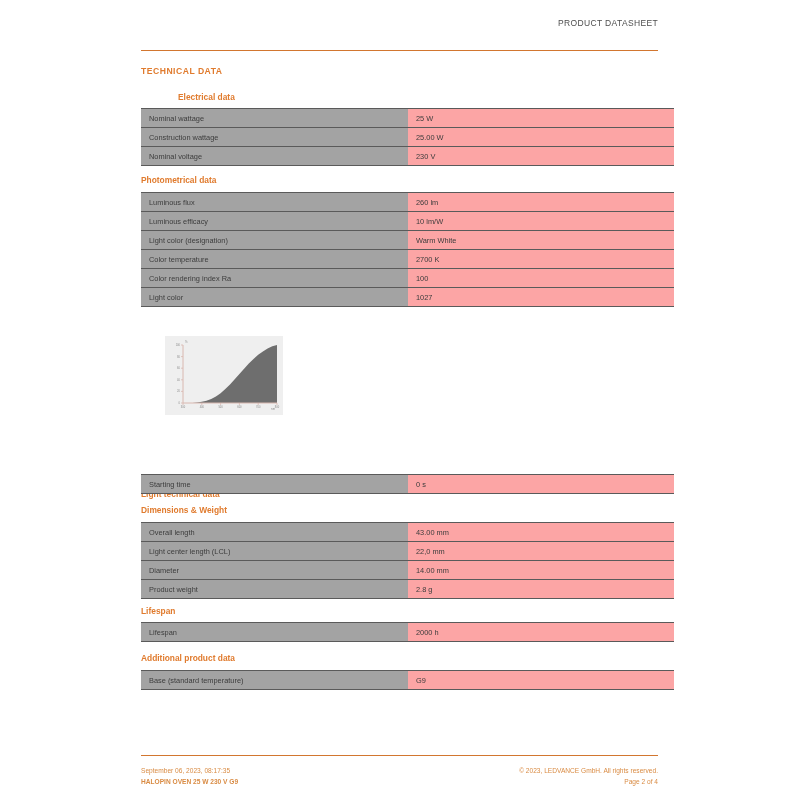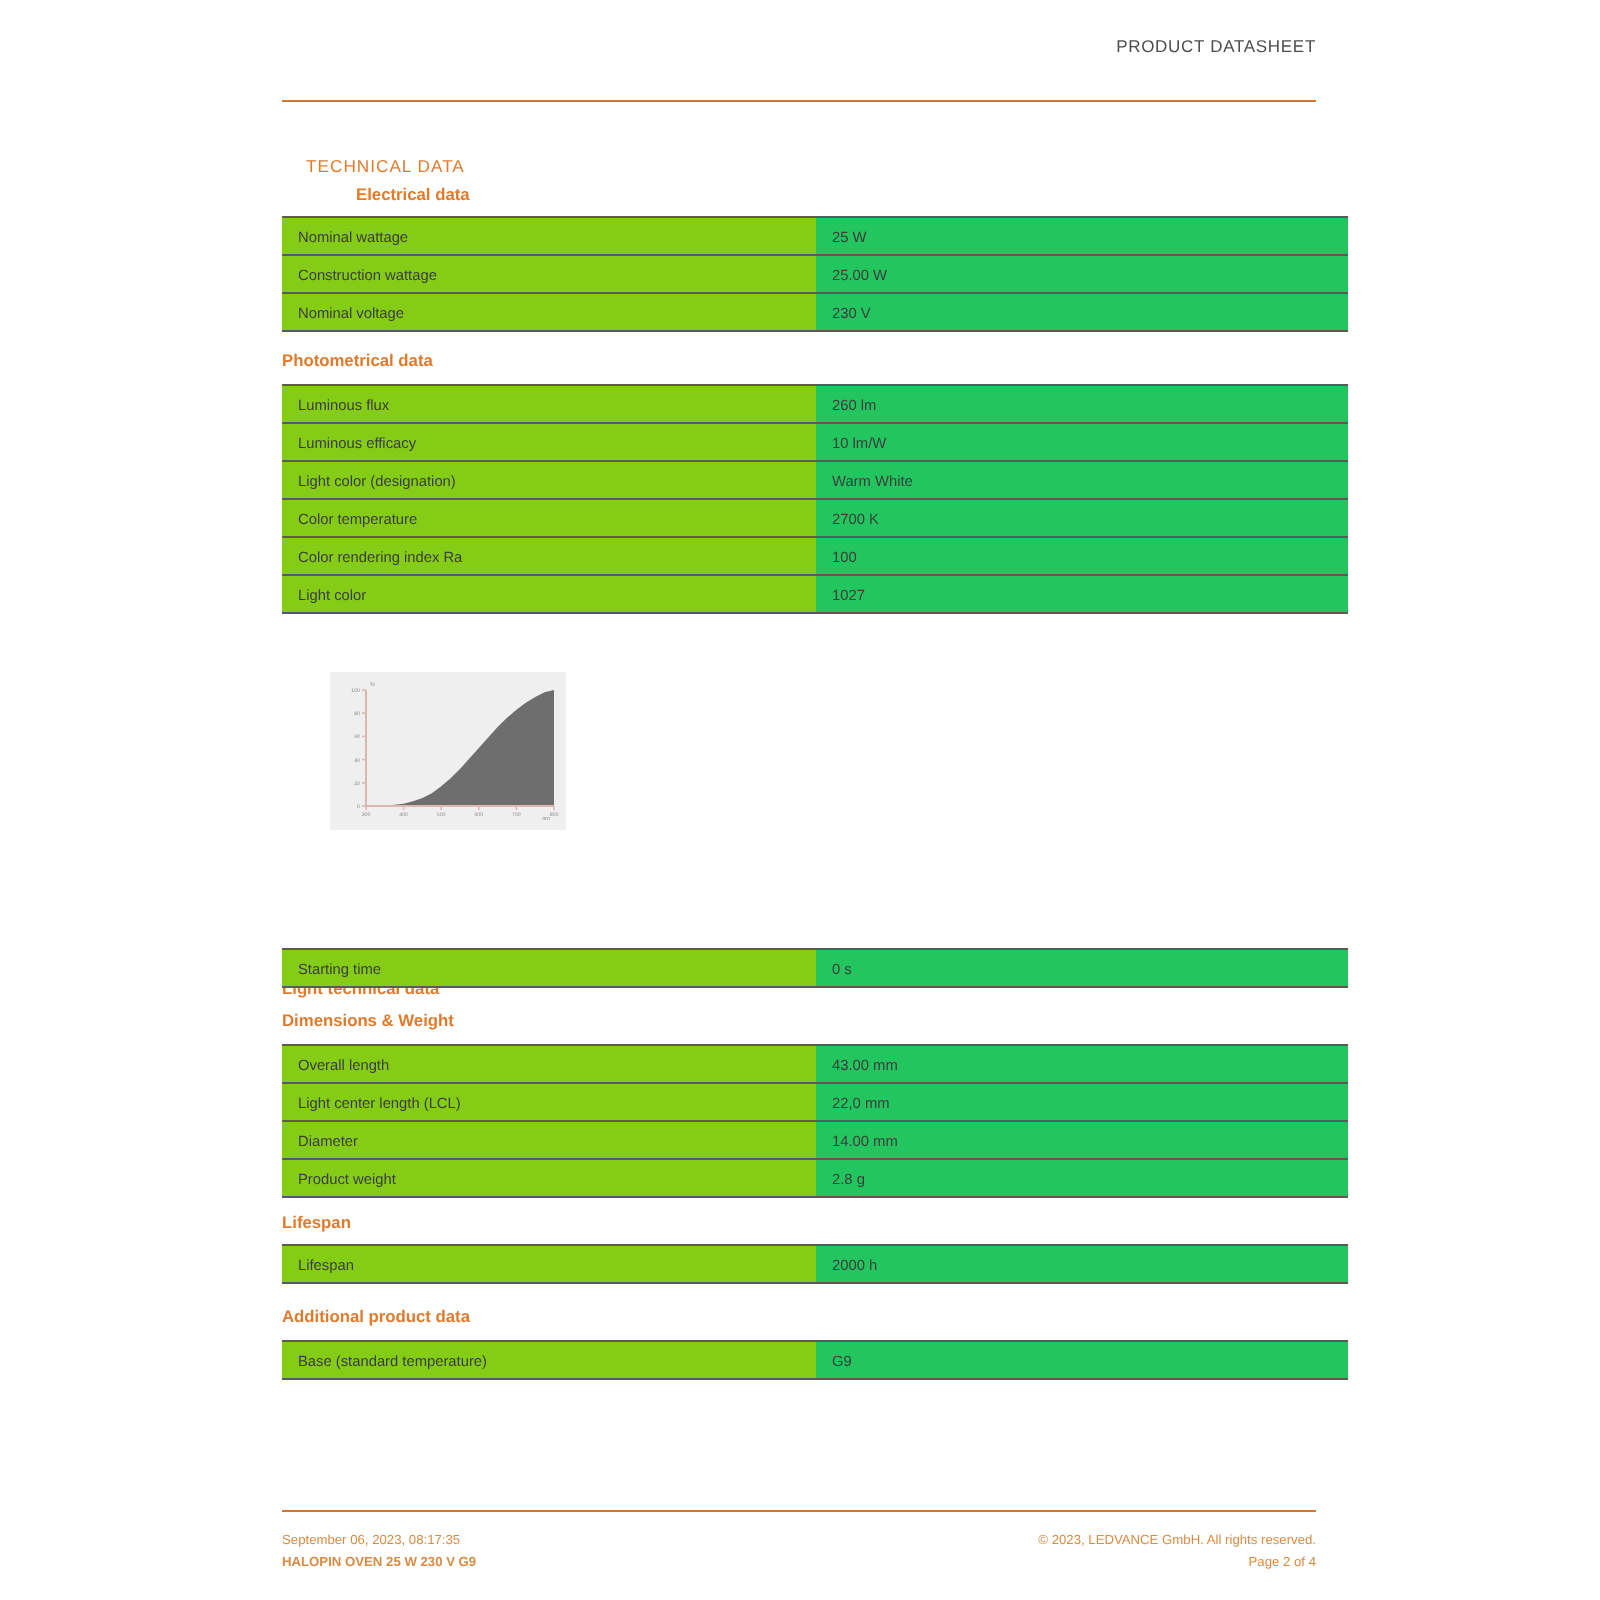--- a/index.html
+++ b/index.html
@@ -38,22 +38,22 @@
     left: 0;
     width: 517px;
     height: 1.4px;
     background: #d2762f;
   }
   
   .h-main {
     font-size: 8.6px;
     color: #e07b2e;
     letter-spacing: 0.5px;
-    font-weight: 400;
-    margin: 12px;
+    font-weight: 700;
+    margin: 0;
   }
   .h-sub {
     font-size: 8.4px;
     color: #e07b2e;
     font-weight: 700;
     margin: 0;
   }
   
   table.spec {
     border-collapse: collapse;
@@ -64,26 +64,26 @@
     font-size: 7.4px;
     color: #3c3c3c;
     padding: 0 0 0 8px;
     height: 18px;
     vertical-align: middle;
     border-top: 1.1px solid #5a5a5a;
     border-bottom: 1.1px solid #5a5a5a;
   }
   table.spec tr td.k {
     width: 259px;
-    background: #84cc16;
+    background: #a3a3a3;
     border-top-color: #5a5a5a;
   }
   table.spec tr td.v {
     width: 258px;
-    background: #22c55e;
+    background: #fca5a5;
     margin-left: 27px;
   }
   table.spec tr + tr td {
     border-top: 1.1px solid #5a5a5a;
   }
   
   .chart-box {
     position: absolute;
     left: 24px;
     top: 336px;

